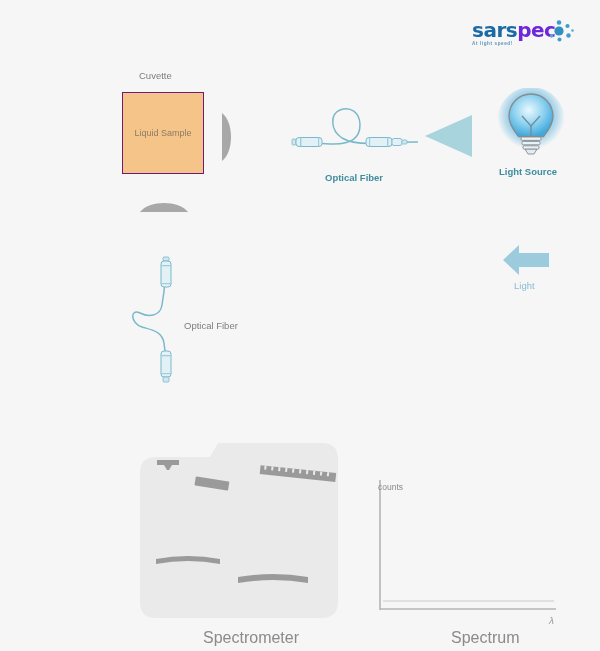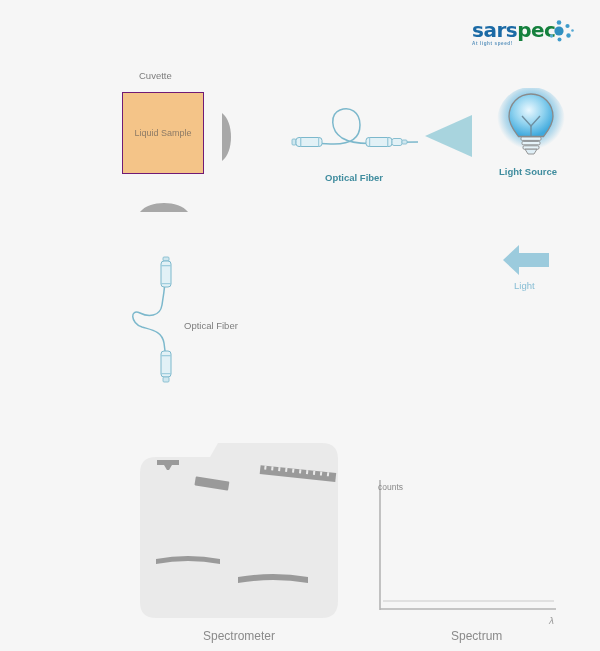--- a/index.html
+++ b/index.html
@@ -14,32 +14,32 @@
   .stage{position:absolute;inset:0;}
   .abs{position:absolute;}
 
   
   .logo{ left:472px; top:20px; width:100px; height:36px; }
   .logo-word{
     font-family:"DejaVu Sans", sans-serif;
     font-size:20px; font-weight:700; letter-spacing:-0.5px;
     color:#1b6aa5; line-height:20px;
   }
-  .logo-word .tail{ color:#15803d; }
+  .logo-word .tail{ color:#6d28d9; }
   .logo-tag{
     font-size:4.6px; letter-spacing:.6px; color:#5b93bd;
     margin-top:1px; font-weight:700;
   }
   .logo-mark{ position:absolute; right:-4px; top:-4px; }
 
   
   .label{ font-size:9.5px; color:#7d7d7d; white-space:nowrap; }
   .label-teal{ font-size:9.5px; color:#3f8c9e; white-space:nowrap; font-weight:600; }
   .label-blue{ font-size:9.5px; color:#86bdd4; white-space:nowrap; }
-  .label-big{ font-size:12px; color:#8a8a8a; white-space:nowrap; }
+  .label-big{ font-size:16px; color:#8a8a8a; white-space:nowrap; }
 
   
   .cuvette-label{ left:139px; top:70px; }
   .cuvette{
     left:122px; top:92px; width:80px; height:80px;
     background:#f4c488;
     border:1px solid #701a75;
     display:flex; align-items:center; justify-content:center;
   }
   .cuvette-text{ font-size:9px; color:#8d7b66; }

